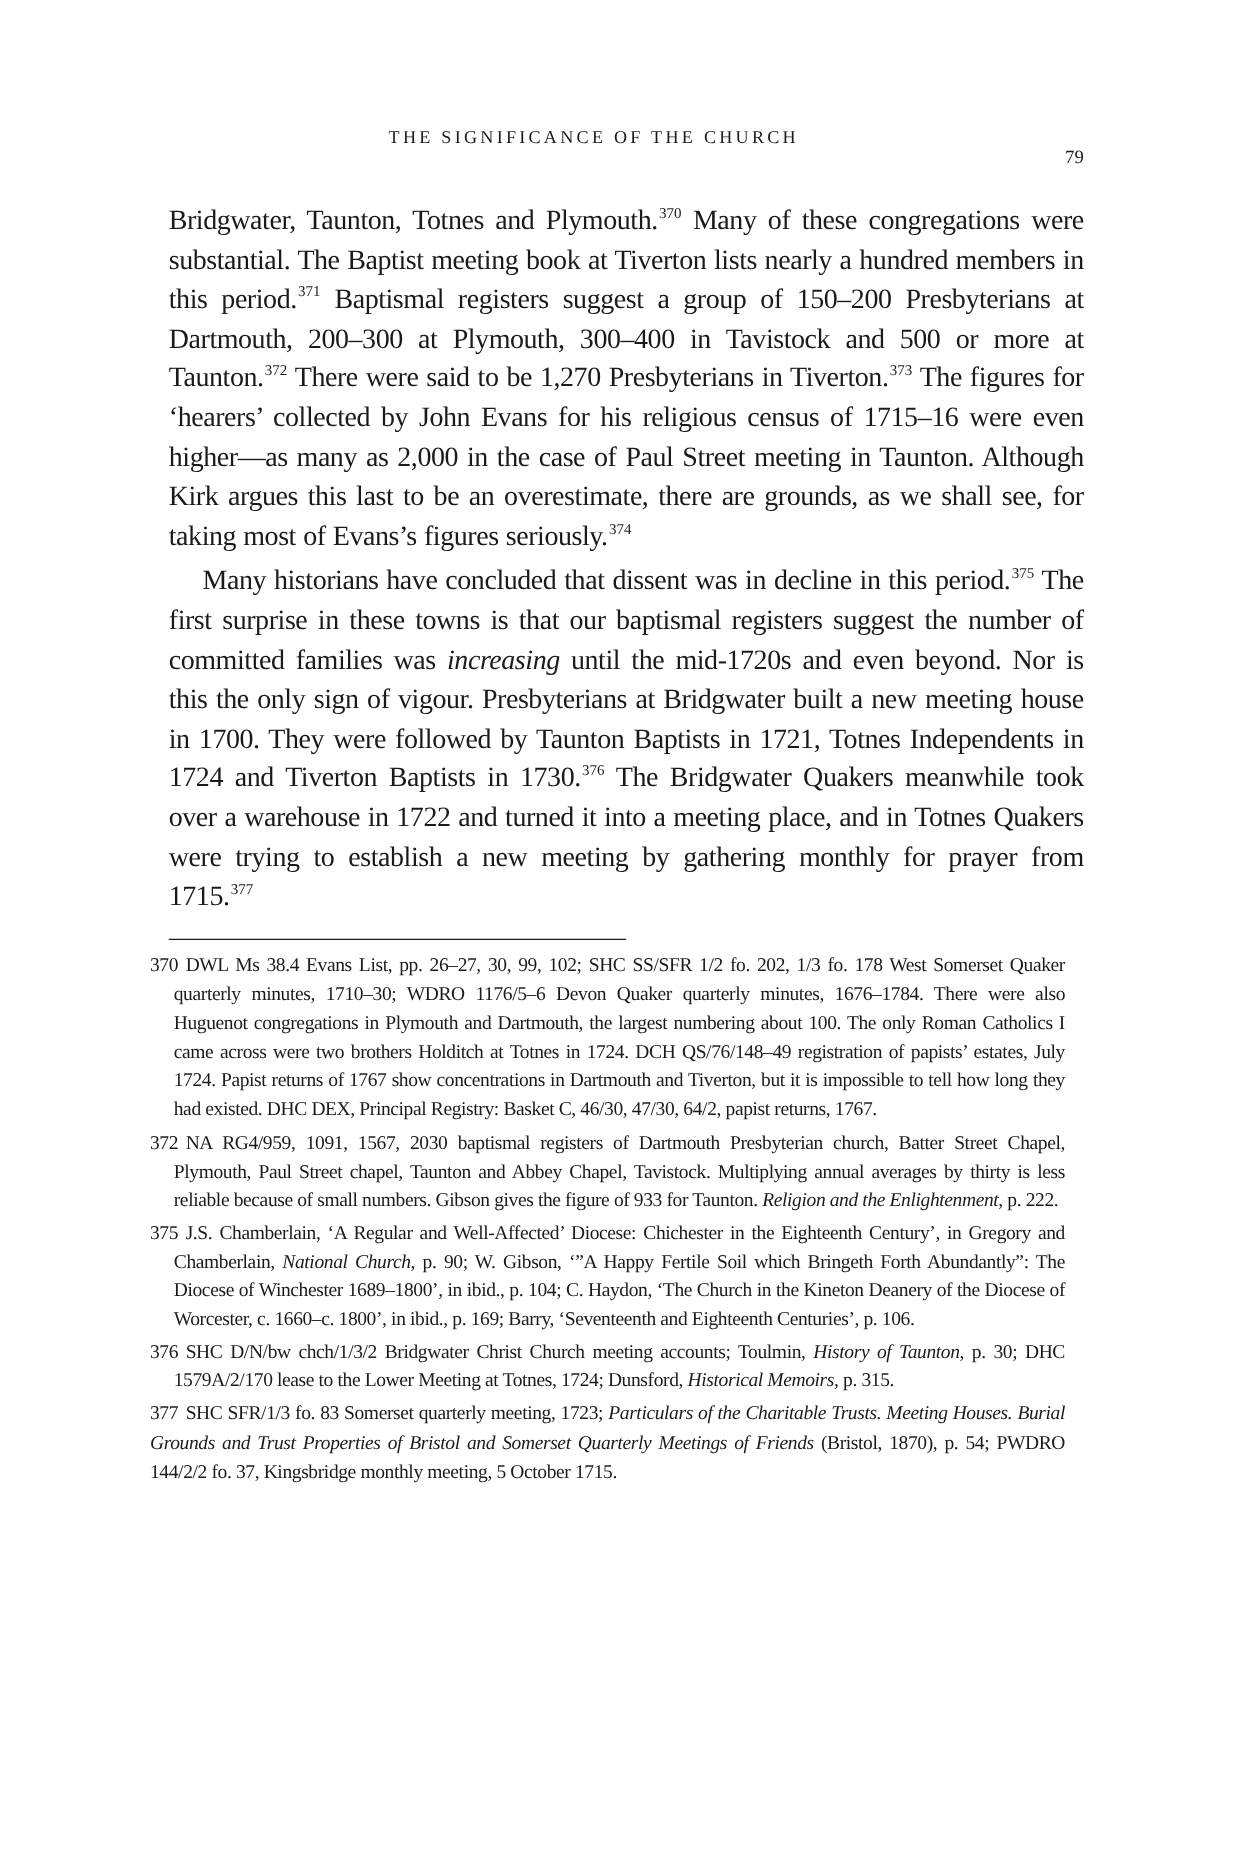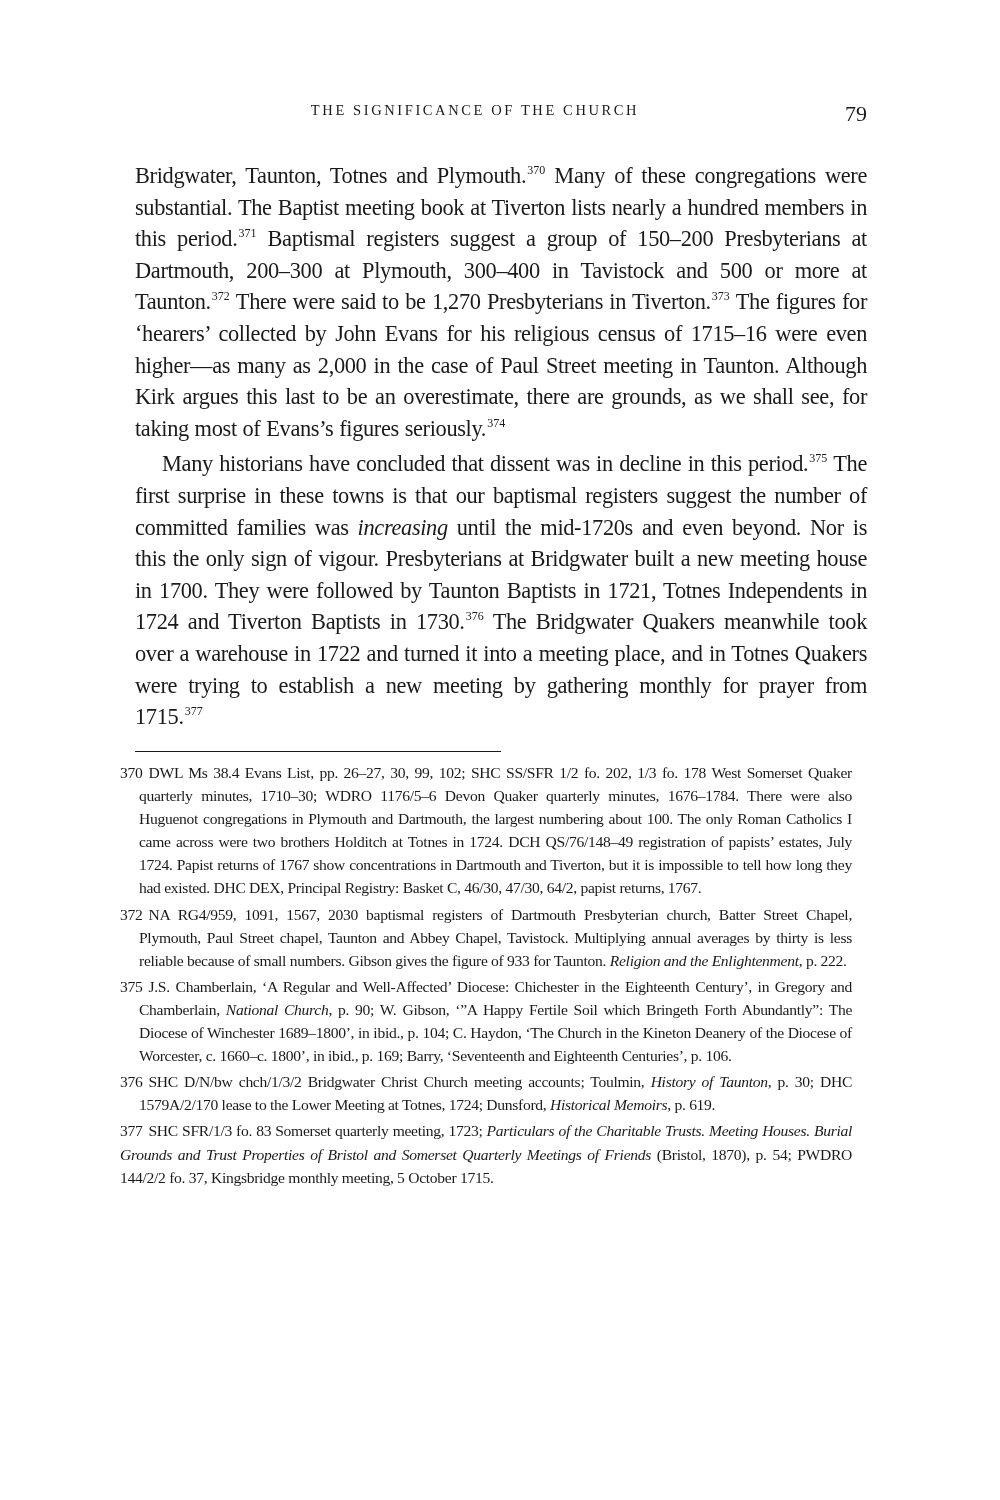--- a/index.html
+++ b/index.html
@@ -28,22 +28,22 @@
       width: 680px;
       text-align: center;
       font-size: 14.5px;
       letter-spacing: 2.6px;
       line-height: 24px;
       text-transform: uppercase;
     }
     .folio {
       position: absolute;
       right: 0;
-      top: 4px;
-      font-size: 22px;
+      top: 16px;
+      font-size: 15px;
       line-height: 24px;
     }
     .body-text {
       position: absolute;
       top: 160px;
       left: 135px;
       width: 732px;
       font-size: 22.4px;
       line-height: 31.6px;
       text-align: justify;
@@ -116,16 +116,16 @@
 <div class="footnotes">
   <div class="fn-item"><span class="fn-num">370</span><span>DWL Ms 38.4 Evans List, pp. 26–27, 30, 99, 102; SHC SS/SFR 1/2 fo. 202, 1/3 fo. 178 West Somerset Quaker quarterly minutes, 1710–30; WDRO 1176/5–6 Devon Quaker quarterly minutes, 1676–1784. There were also Huguenot congregations in Plymouth and Dartmouth, the largest numbering about 100. The only Roman Catholics I came across were two brothers Holditch at Totnes in 1724. DCH QS/76/148–49 registration of papists’ estates, July 1724. Papist returns of 1767 show concentrations in Dartmouth and Tiverton, but it is impossible to tell how long they had existed. DHC DEX, Principal Registry: Basket C, 46/30, 47/30, 64/2, papist returns, 1767.</span></div>
 
 
   <div class="fn-item"><span class="fn-num">372</span><span>NA RG4/959, 1091, 1567, 2030 baptismal registers of Dartmouth Presbyterian church, Batter Street Chapel, Plymouth, Paul Street chapel, Taunton and Abbey Chapel, Tavistock. Multiplying annual averages by thirty is less reliable because of small numbers. Gibson gives the figure of 933 for Taunton. </span><em>Religion and the Enlightenment</em><span>, p. 222.</span></div>
 
 
 
   <div class="fn-item"><span class="fn-num">375</span><span>J.S. Chamberlain, ‘A Regular and Well-Affected’ Diocese: Chichester in the Eighteenth Century’, in Gregory and Chamberlain, </span><em>National Church</em><span>, p. 90; W. Gibson, ‘”A Happy Fertile Soil which Bringeth Forth Abundantly”: The Diocese of Winchester 1689–1800’, in ibid., p. 104; C. Haydon, ‘The Church in the Kineton Deanery of the Diocese of Worcester, c. 1660–c. 1800’, in ibid., p. 169; Barry, ‘Seventeenth and Eighteenth Centuries’, p. 106.</span></div>
 
-  <div class="fn-item"><span class="fn-num">376</span><span>SHC D/N/bw chch/1/3/2 Bridgwater Christ Church meeting accounts; Toulmin, </span><em>History of Taunton</em><span>, p. 30; DHC 1579A/2/170 lease to the Lower Meeting at Totnes, 1724; Dunsford, </span><em>Historical Memoirs</em><span>, p. 619.</span></div>
+  <div class="fn-item"><span class="fn-num">376</span><span>SHC D/N/bw chch/1/3/2 Bridgwater Christ Church meeting accounts; Toulmin, </span><em>History of Taunton</em><span>, p. 30; DHC 1579A/2/170 lease to the Lower Meeting at Totnes, 1724; Dunsford, </span><em>Historical Memoirs</em><span>, p. 315.</span></div>
 
   <div class="fn-item flush"><span class="fn-num">377</span><span>SHC SFR/1/3 fo. 83 Somerset quarterly meeting, 1723; </span><em>Particulars of the Charitable Trusts. Meeting Houses. Burial Grounds and Trust Properties of Bristol and Somerset Quarterly Meetings of Friends</em><span> (Bristol, 1870), p. 54; PWDRO 144/2/2 fo. 37, Kingsbridge monthly meeting, 5 October 1715.</span></div>
 </div>
 
 </body></html>

